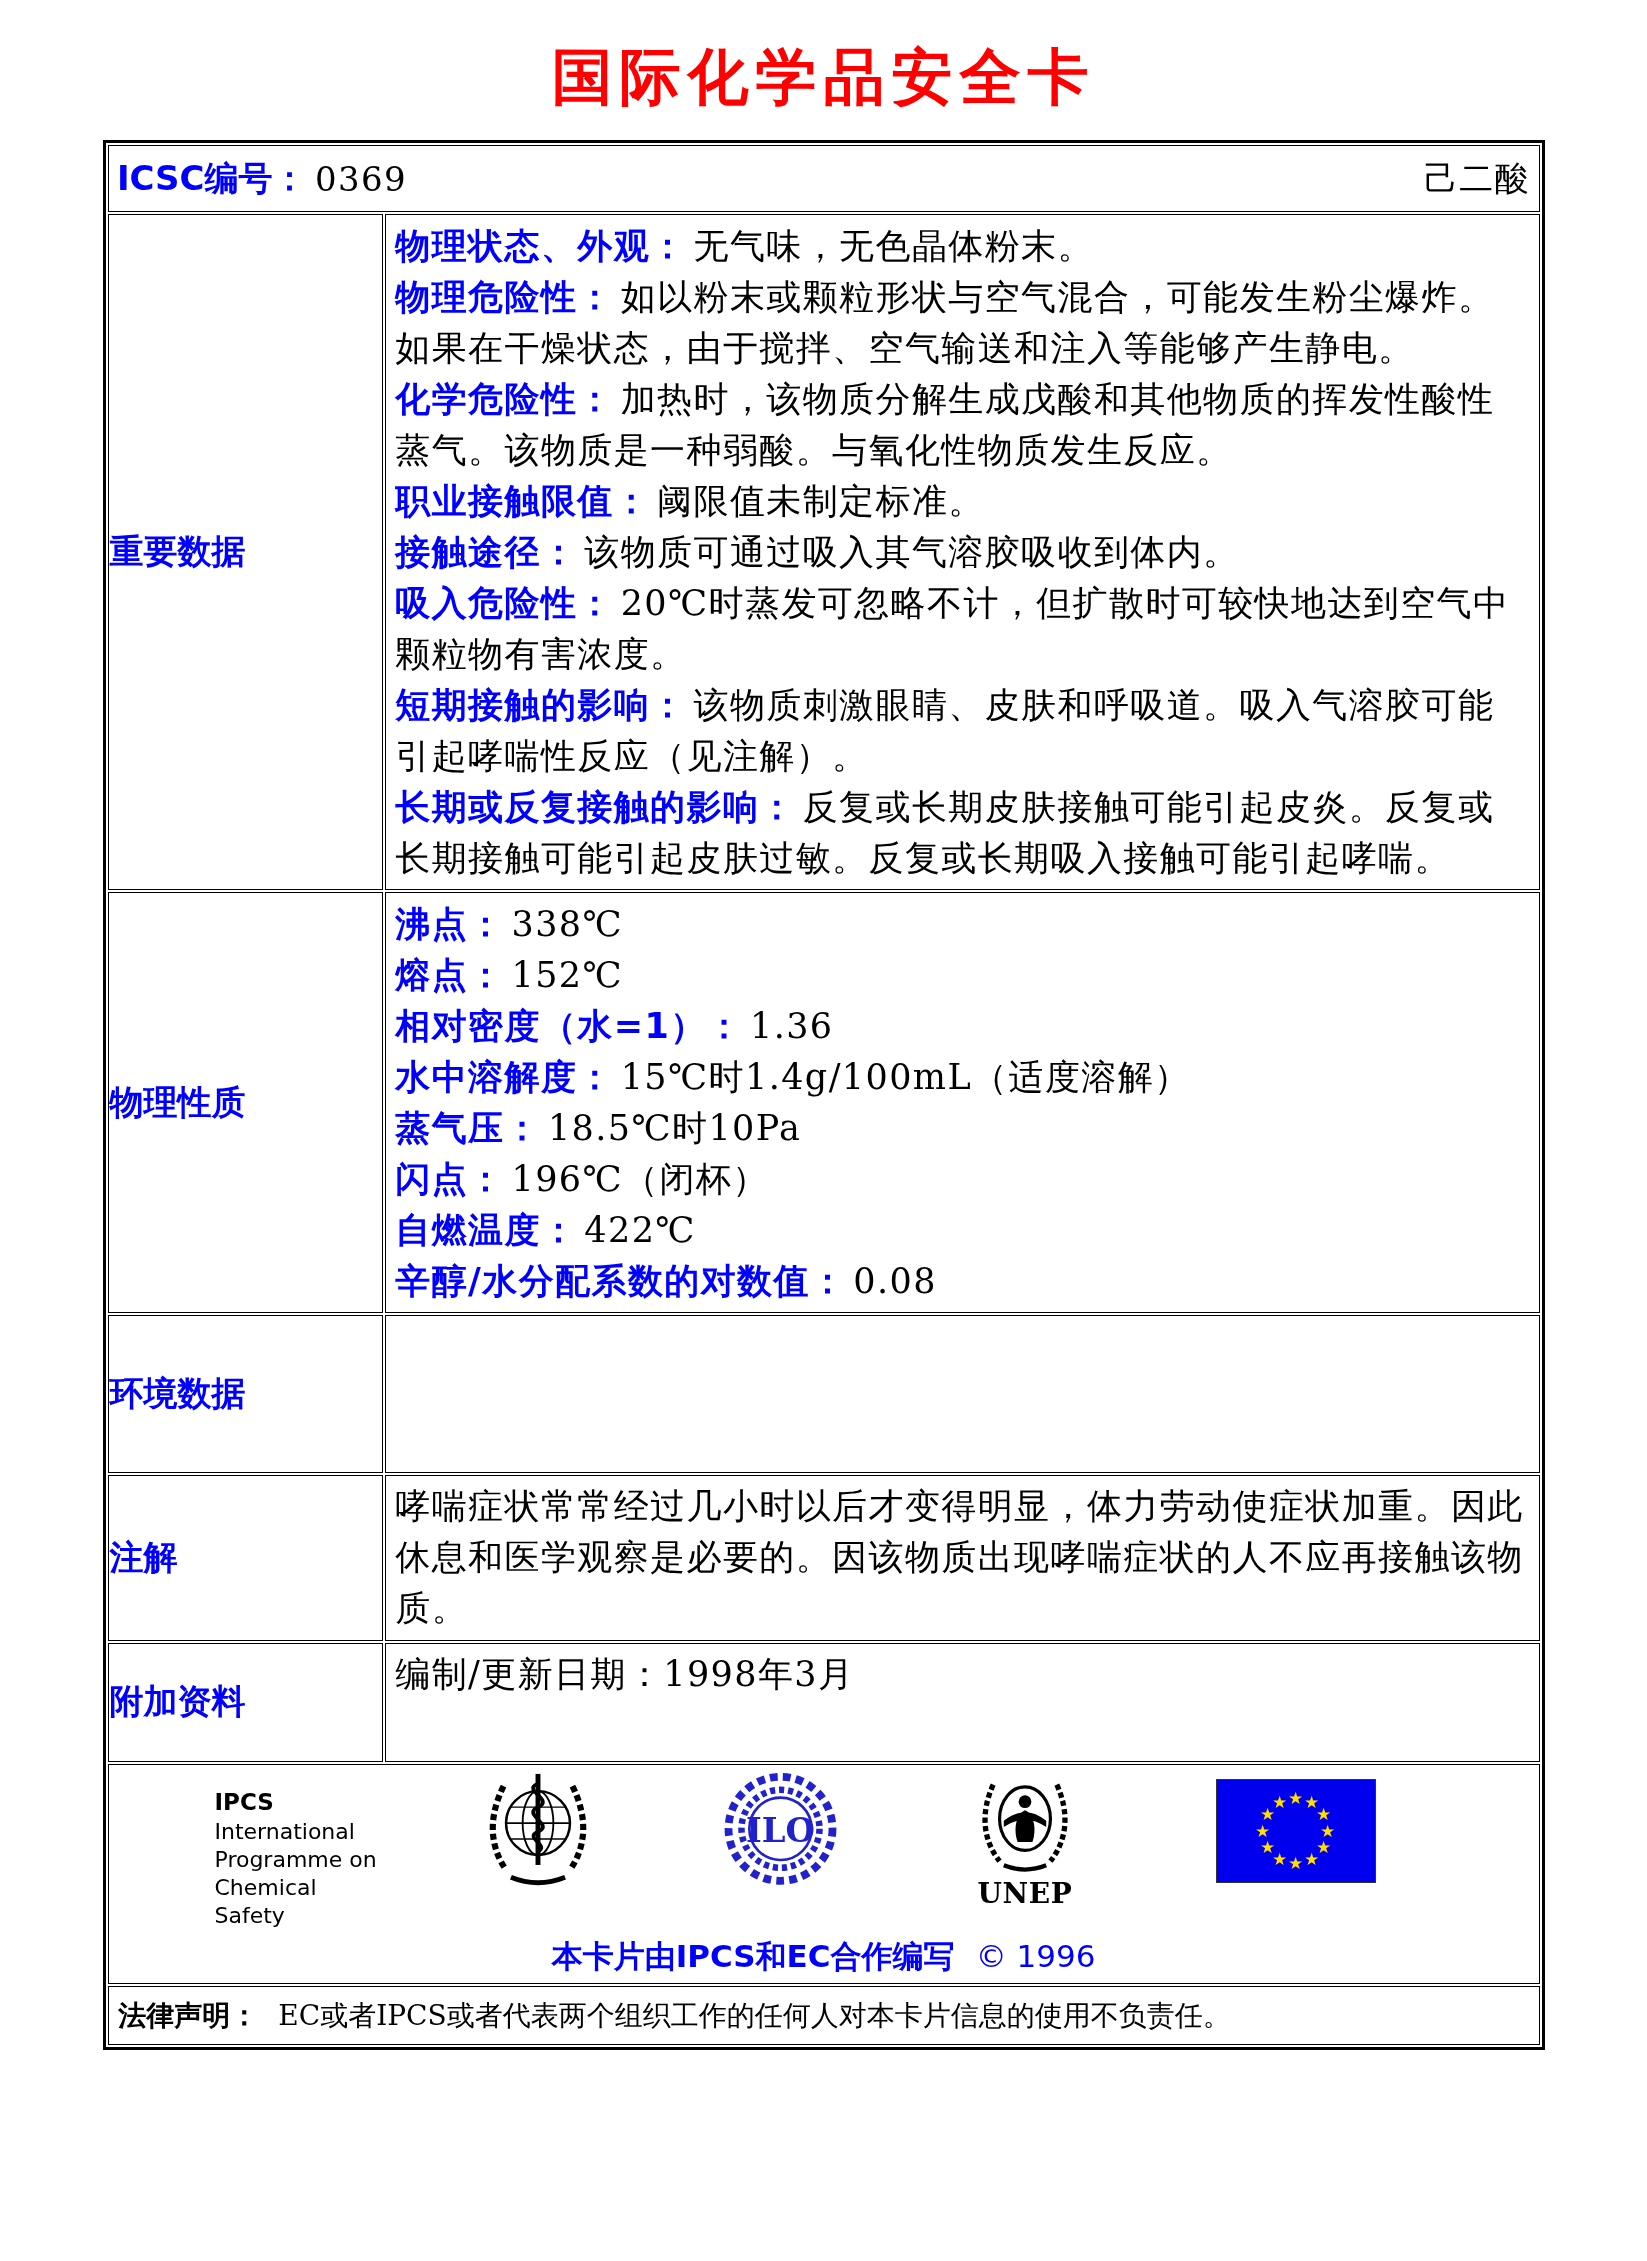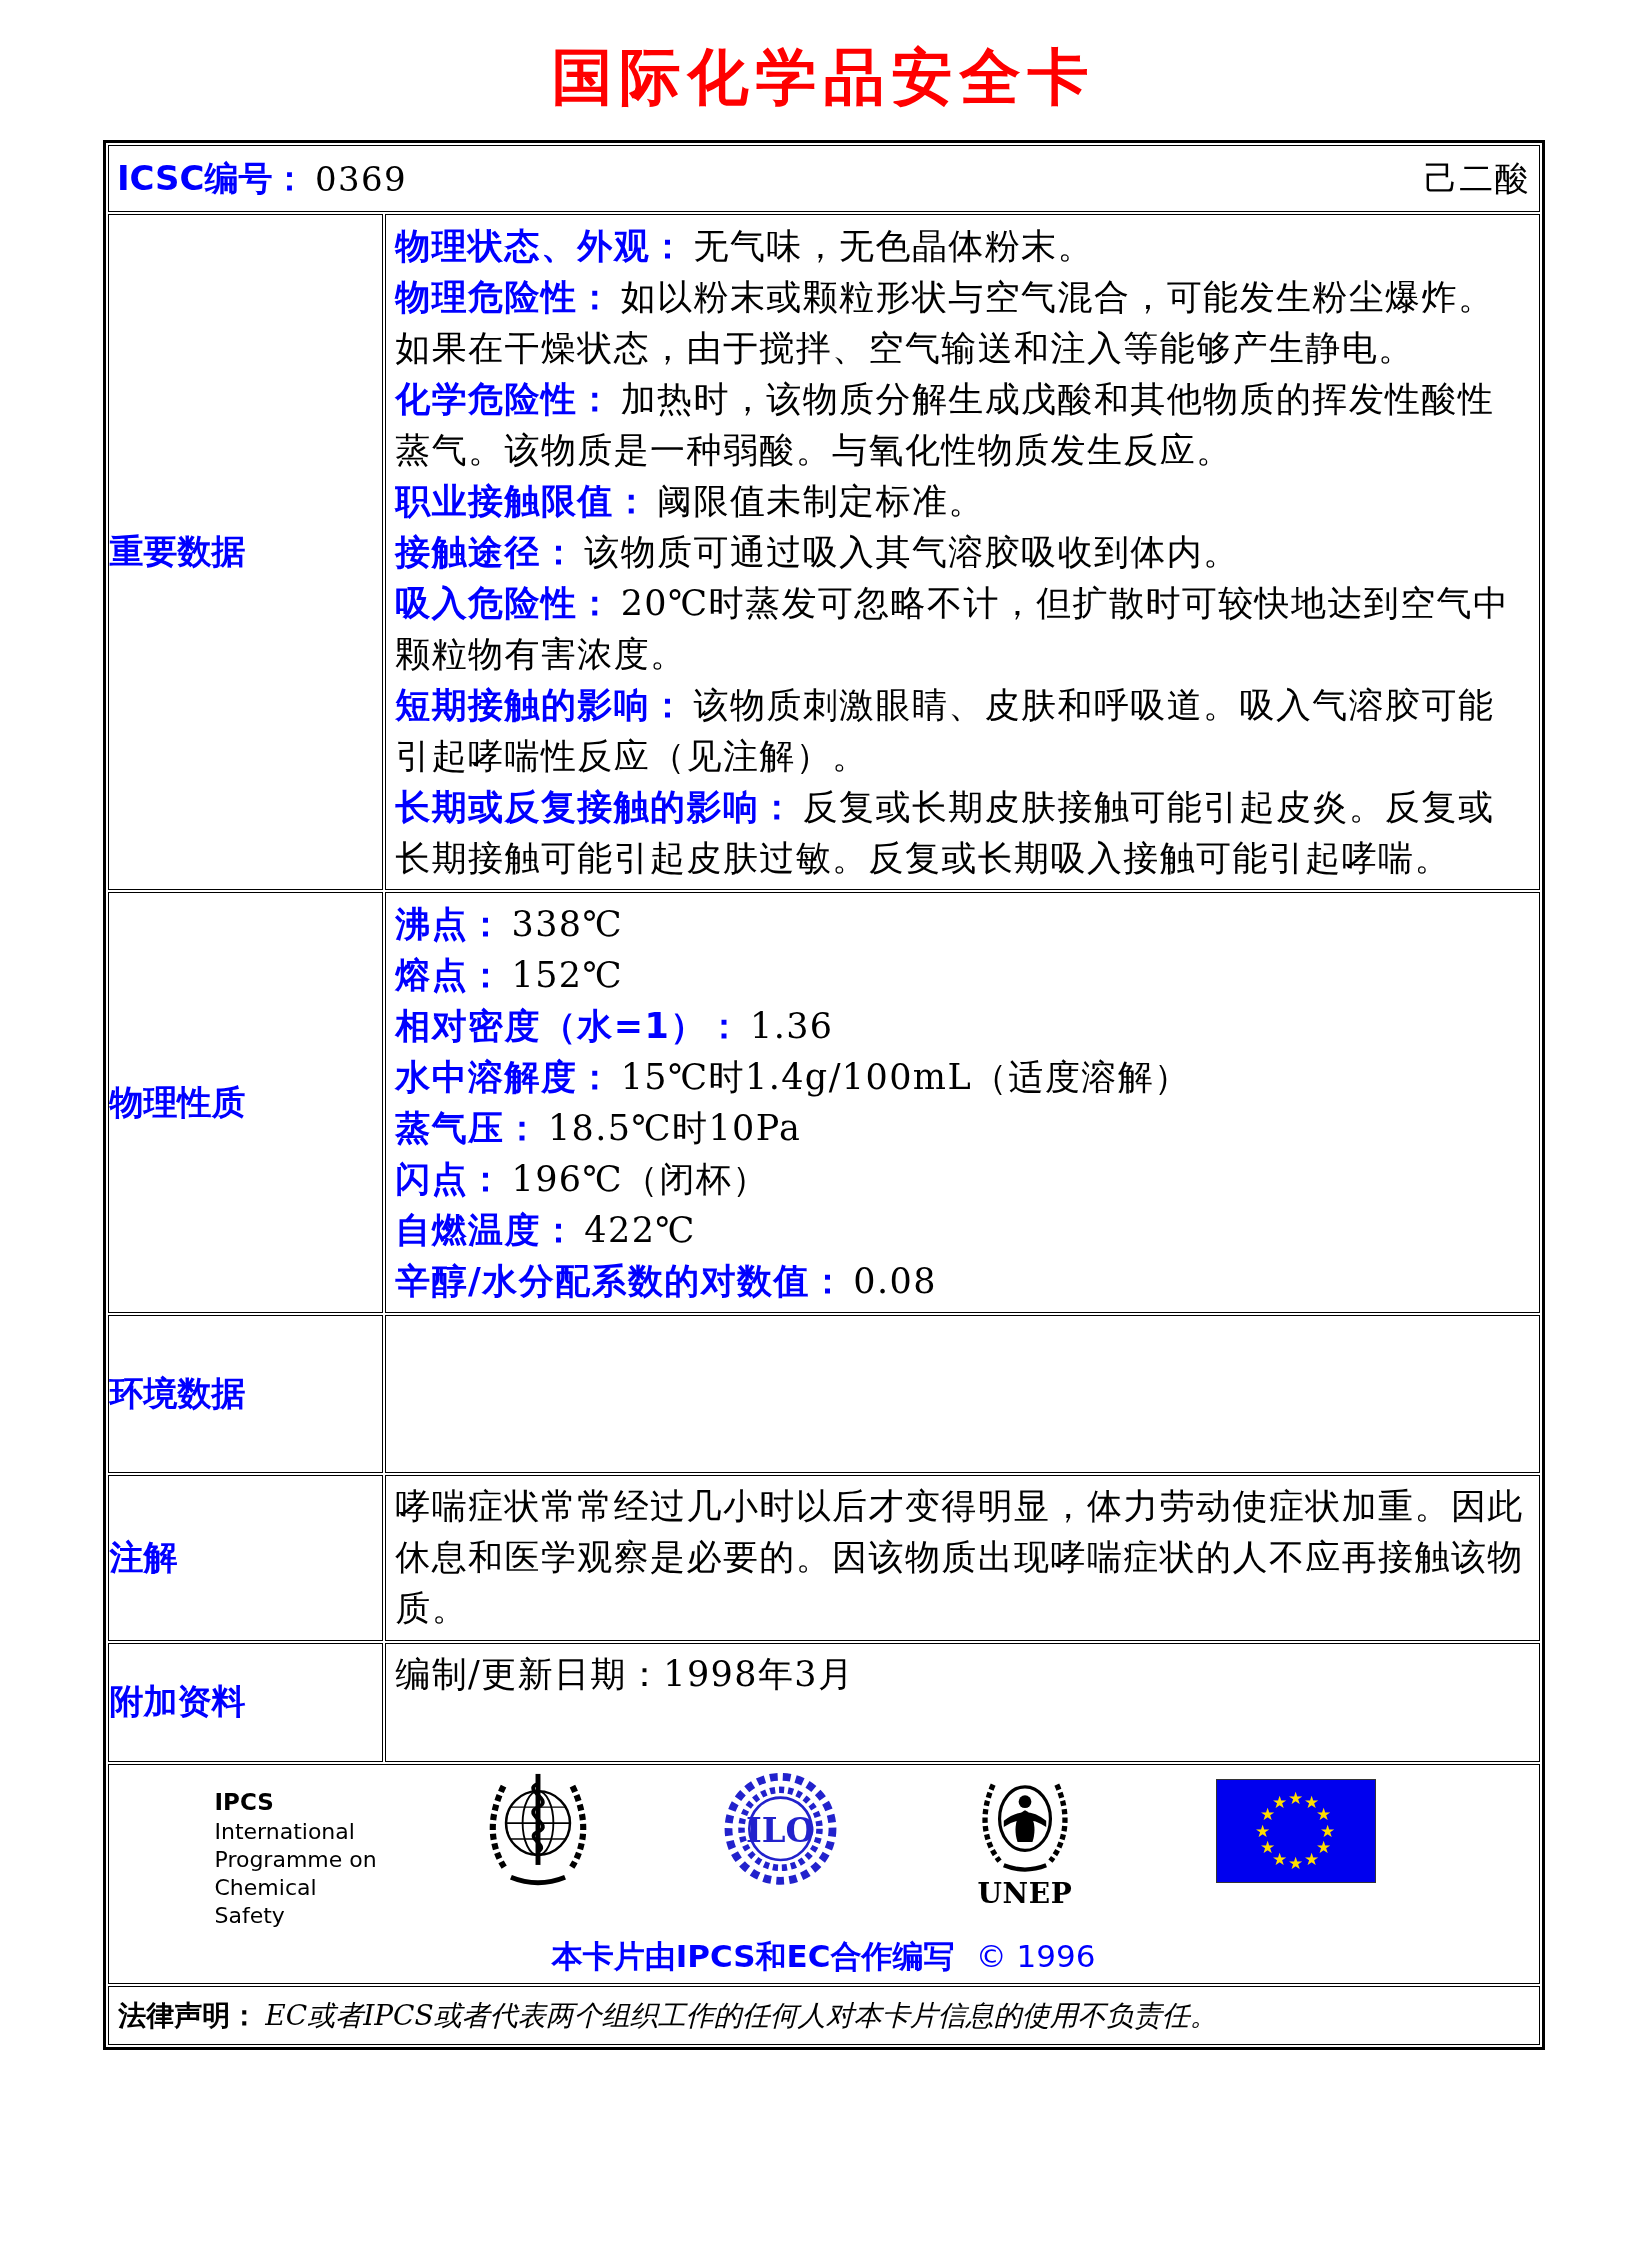--- a/index.html
+++ b/index.html
@@ -104,21 +104,21 @@
   }
   .credit-text { font-weight:bold; font-family:"DejaVu Sans", sans-serif; }
   .copyright-text { margin-left:11.3px; font-family:"DejaVu Sans", sans-serif; }
 
   
   td.legal-cell { padding:9.8px 9.8px; font-size:28px; line-height:37px; }
   .legal-label {
     font-weight:bold;
     font-family:"DejaVu Sans", sans-serif;
   }
-  .legal-text { margin-left:7px;font-style:italic; }
+  .legal-text { margin-left:20px; }
 </style>
 </head>
 <body>
 
 <div class="page">
 
   <h1 class="title">国际化学品安全卡</h1>
 
   <table class="card">
 

